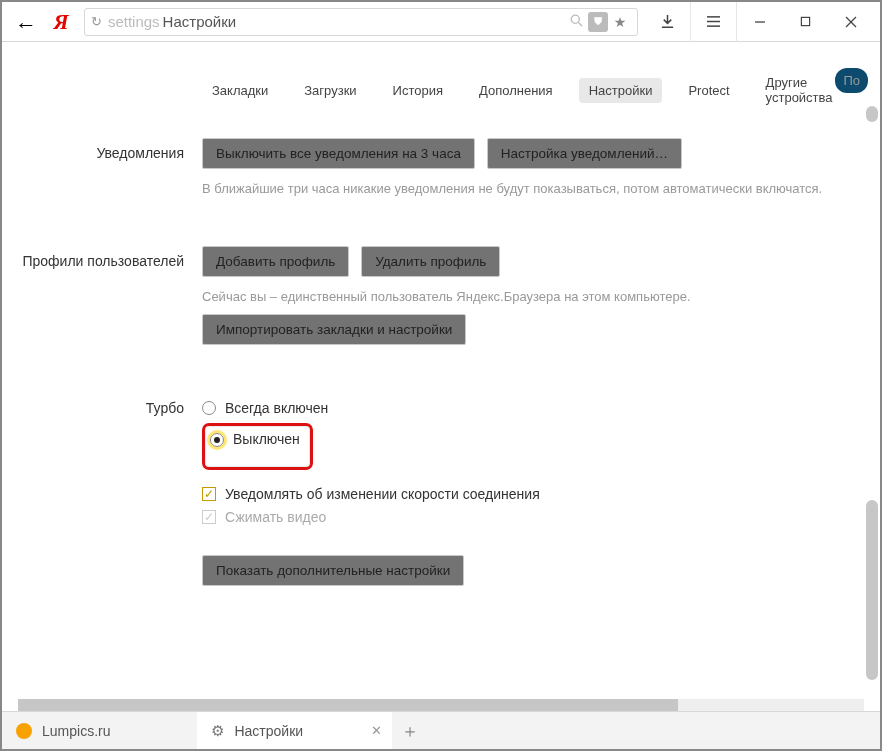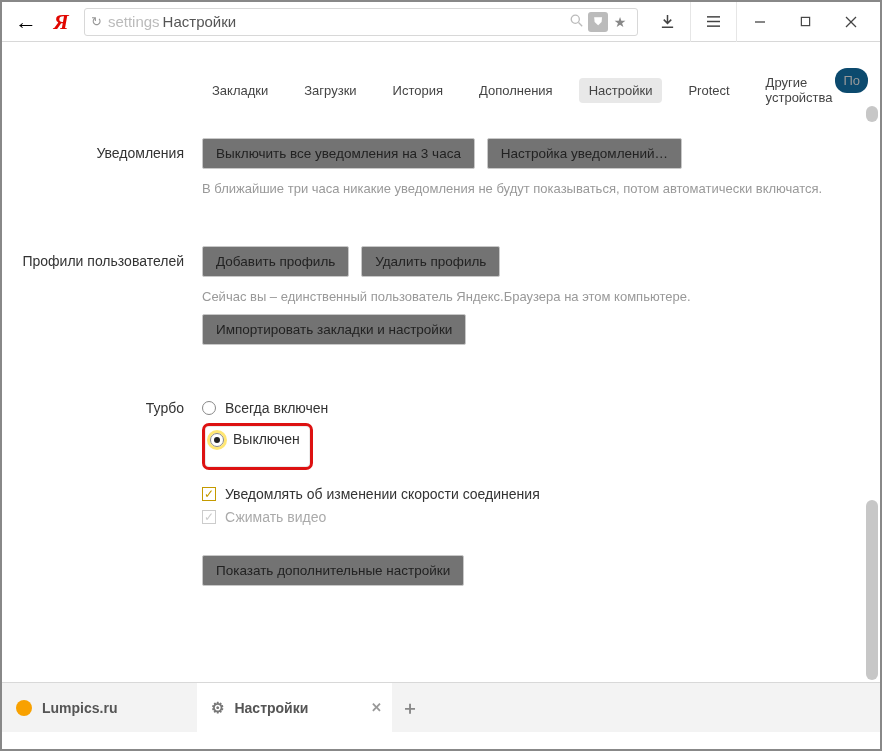--- a/index.html
+++ b/index.html
@@ -50,21 +50,21 @@
   .extra-btn { margin-top: 30px; }
 
   
   .vscroll { position: absolute; right: 2px; top: 64px; bottom: 14px; width: 12px; }
   .vscroll .thumb { position: absolute; left: 0; right: 0; top: 0; height: 16px; background: #c7c7c7; border-radius: 6px; }
   .vscroll .thumb2 { position: absolute; left: 0; right: 0; top: 394px; height: 180px; background: #c7c7c7; border-radius: 6px; }
   .hscroll { position: absolute; left: 16px; right: 16px; bottom: 0; height: 12px; background: #eee; }
   .hscroll .thumb { position: absolute; left: 0; top: 0; bottom: 0; width: 78%; background: #c6c6c6; }
 
   
-  .tabstrip { position: absolute; left: 0; right: 0; bottom: 17px; height: 50px; background: #f3f3f3; border-top: 1px solid #d8d8d8; display: flex; align-items: stretch; font-weight: bold; }
+  .tabstrip { position: absolute; left: 0; right: 0; bottom: 0; height: 38px; background: #f3f3f3; border-top: 1px solid #d8d8d8; display: flex; align-items: stretch; }
   .btab { display: flex; align-items: center; padding: 0 14px; gap: 10px; font-size: 14px; color: #555; cursor: pointer; min-width: 195px; position: relative; }
   .btab.active { background: #fff; }
   .btab .favicon { width: 16px; height: 16px; border-radius: 50%; background: #f8a100; display: inline-block; }
   .btab .gear { font-size: 15px; color: #777; }
   .btab .close { position: absolute; right: 10px; color: #999; font-size: 13px; }
   .newtab { width: 36px; display: flex; align-items: center; justify-content: center; color: #888; font-size: 18px; cursor: pointer; }
 </style>
 </head>
 <body>
 

